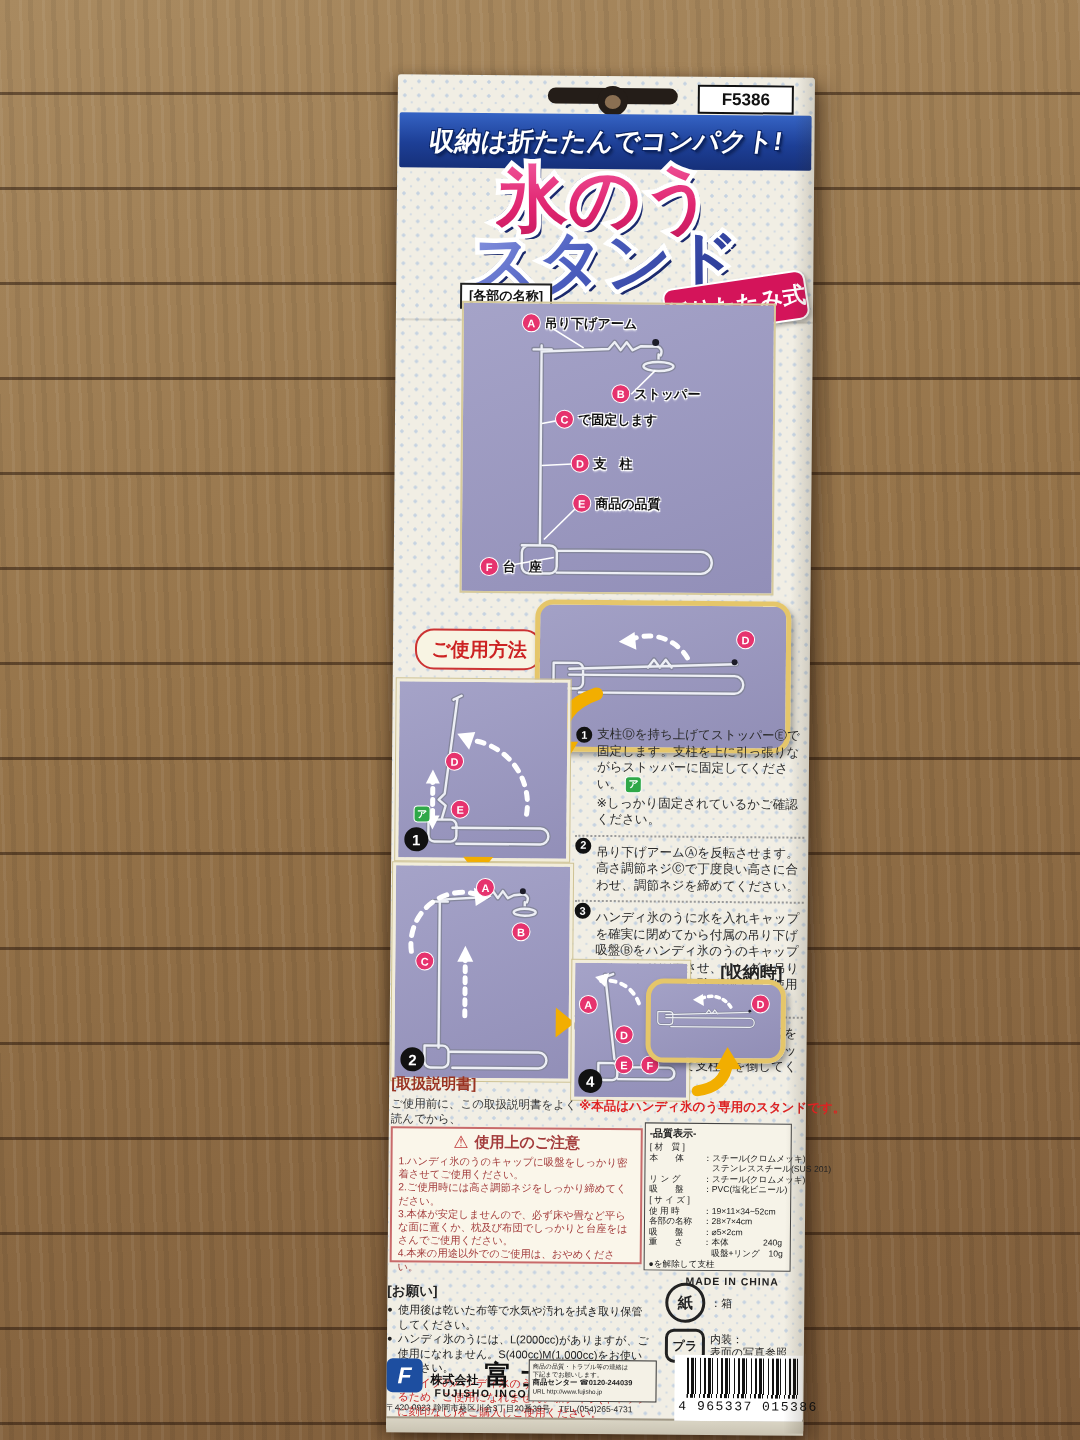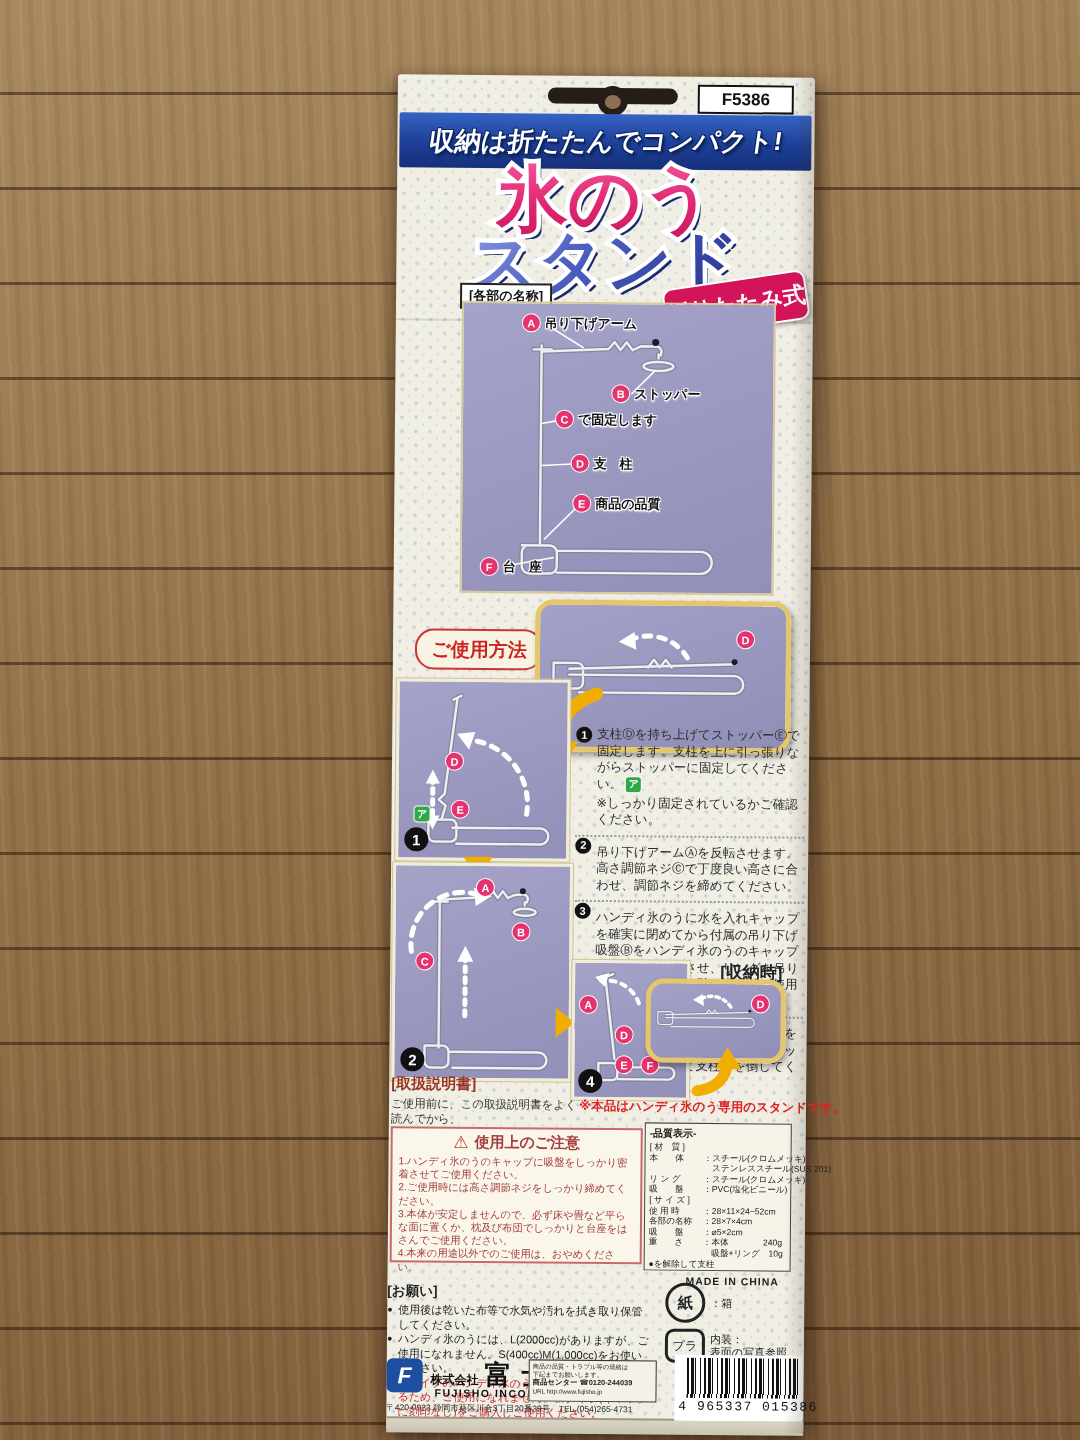--- a/index.html
+++ b/index.html
@@ -116,21 +116,21 @@
   .ritem{font-size:11px;line-height:14.5px;position:relative;padding-left:11px;}
   .ritem::before{content:"●";position:absolute;left:0;top:0;font-size:9px;}
   .ritem.red{color:#cc2a2a;}
   .ritem.red::before{color:#cc2a2a;}
   
   .recycle{left:278px;top:1206px;color:#222;}
   .r-row{display:flex;align-items:center;gap:5px;margin-bottom:6px;}
   .r-paper{width:34px;height:34px;border:3px solid #222;border-radius:50%;display:flex;align-items:center;justify-content:center;
     font-weight:bold;font-size:15px;}
   .r-pla{width:34px;height:28px;border:3px solid #222;border-radius:9px;display:flex;align-items:center;justify-content:center;
-    font-weight:normal;font-size:12px;}
+    font-weight:bold;font-size:12px;}
   .r-txt{font-size:11px;line-height:13px;white-space:pre-line;}
   
   .logo{left:0px;top:1284px;width:36px;height:34px;background:#1d4ea0;border-radius:6px;
     display:flex;align-items:center;justify-content:center;color:#fff;font-weight:bold;font-size:23px;font-style:italic;}
   .company{left:44px;top:1282px;display:flex;align-items:baseline;gap:6px;color:#111;white-space:nowrap;}
   .company .pre{font-size:12px;font-weight:bold;}
   .company .main{font-size:27px;font-weight:bold;letter-spacing:10px;}
   .company-en{left:48px;top:1312px;font-size:10.5px;font-weight:bold;color:#111;letter-spacing:1.5px;white-space:nowrap;}
   .address{left:0px;top:1328px;font-size:8.5px;color:#222;white-space:nowrap;}
   .contact{left:142px;top:1284px;width:128px;height:42px;border:1.5px solid #333;background:#f4f1e6;
@@ -381,21 +381,21 @@
           <span class="qv">：PVC(塩化ビニール)</span>
         </div>
 
         <div class="qrow">
           <span class="qk">[ サ イ ズ ]</span>
           <span class="qv"></span>
         </div>
 
         <div class="qrow">
           <span class="qk">使 用 時</span>
-          <span class="qv">：28×11×24~52cm</span>
+          <span class="qv">：19×11×34~52cm</span>
         </div>
 
         <div class="qrow">
           <span class="qk">各部の名称</span>
           <span class="qv">：28×7×4cm</span>
         </div>
 
         <div class="qrow">
           <span class="qk">吸　　盤</span>
           <span class="qv">：⌀5×2cm</span>

